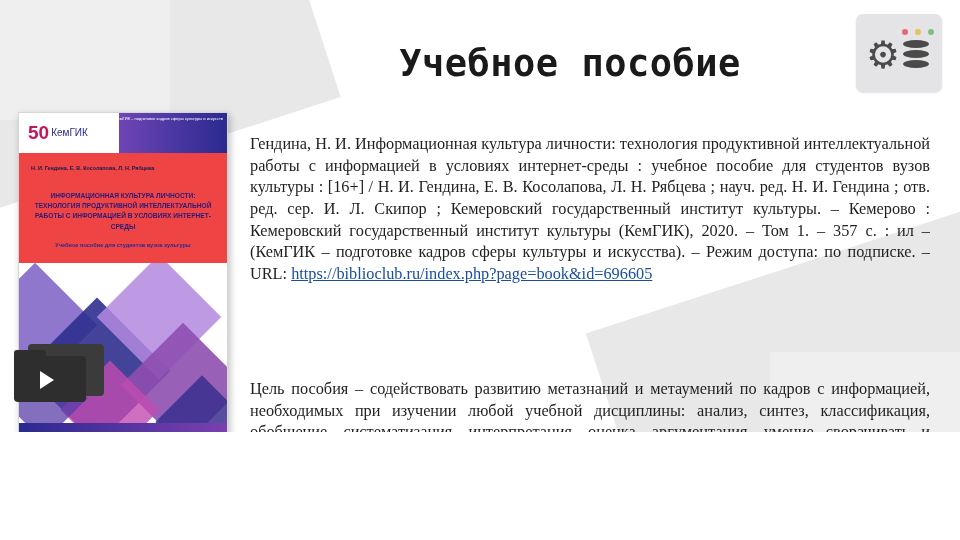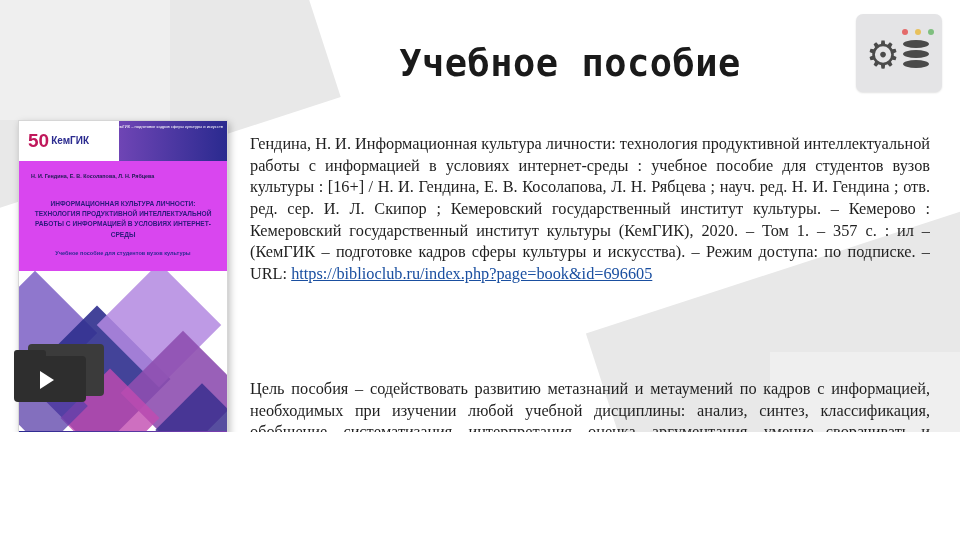--- a/index.html
+++ b/index.html
@@ -87,24 +87,24 @@
   .link {
     color: #1a4fa0;
     text-decoration: underline;
     word-break: break-all;
   }
 
   
   .book {
     position: absolute;
     left: 18px;
-    top: 120px;
+    top: 112px;
     width: 208px;
     height: 326px;
-    background: #d946ef;
+    background: #ef4444;
     border: 1px solid #d6d6d6;
     box-shadow: 2px 3px 7px rgba(0,0,0,0.25);
     overflow: hidden;
   }
   .book-top {
     position: absolute;
     left: 0; top: 0;
     width: 100%;
     height: 40px;
     background: linear-gradient(90deg,#ffffff 0%, #ffffff 48%, #6f45b5 48%, #2a2a8f 100%);
@@ -132,21 +132,21 @@
   }
   .logo-50 {
     font-family: "Liberation Sans", sans-serif;
     font-weight: bold;
     font-size: 19px;
     color: #c0185b;
     line-height: 1;
   }
   .logo-name {
     font-family: "Liberation Sans", sans-serif;
-    font-weight: bold;
+    font-weight: normal;
     font-size: 10px;
     color: #2a2a8f;
     margin-left: 2px;
     text-align: right;
   }
   .book-authors {
     position: absolute;
     left: 12px;
     top: 52px;
     font-size: 5.4px;

